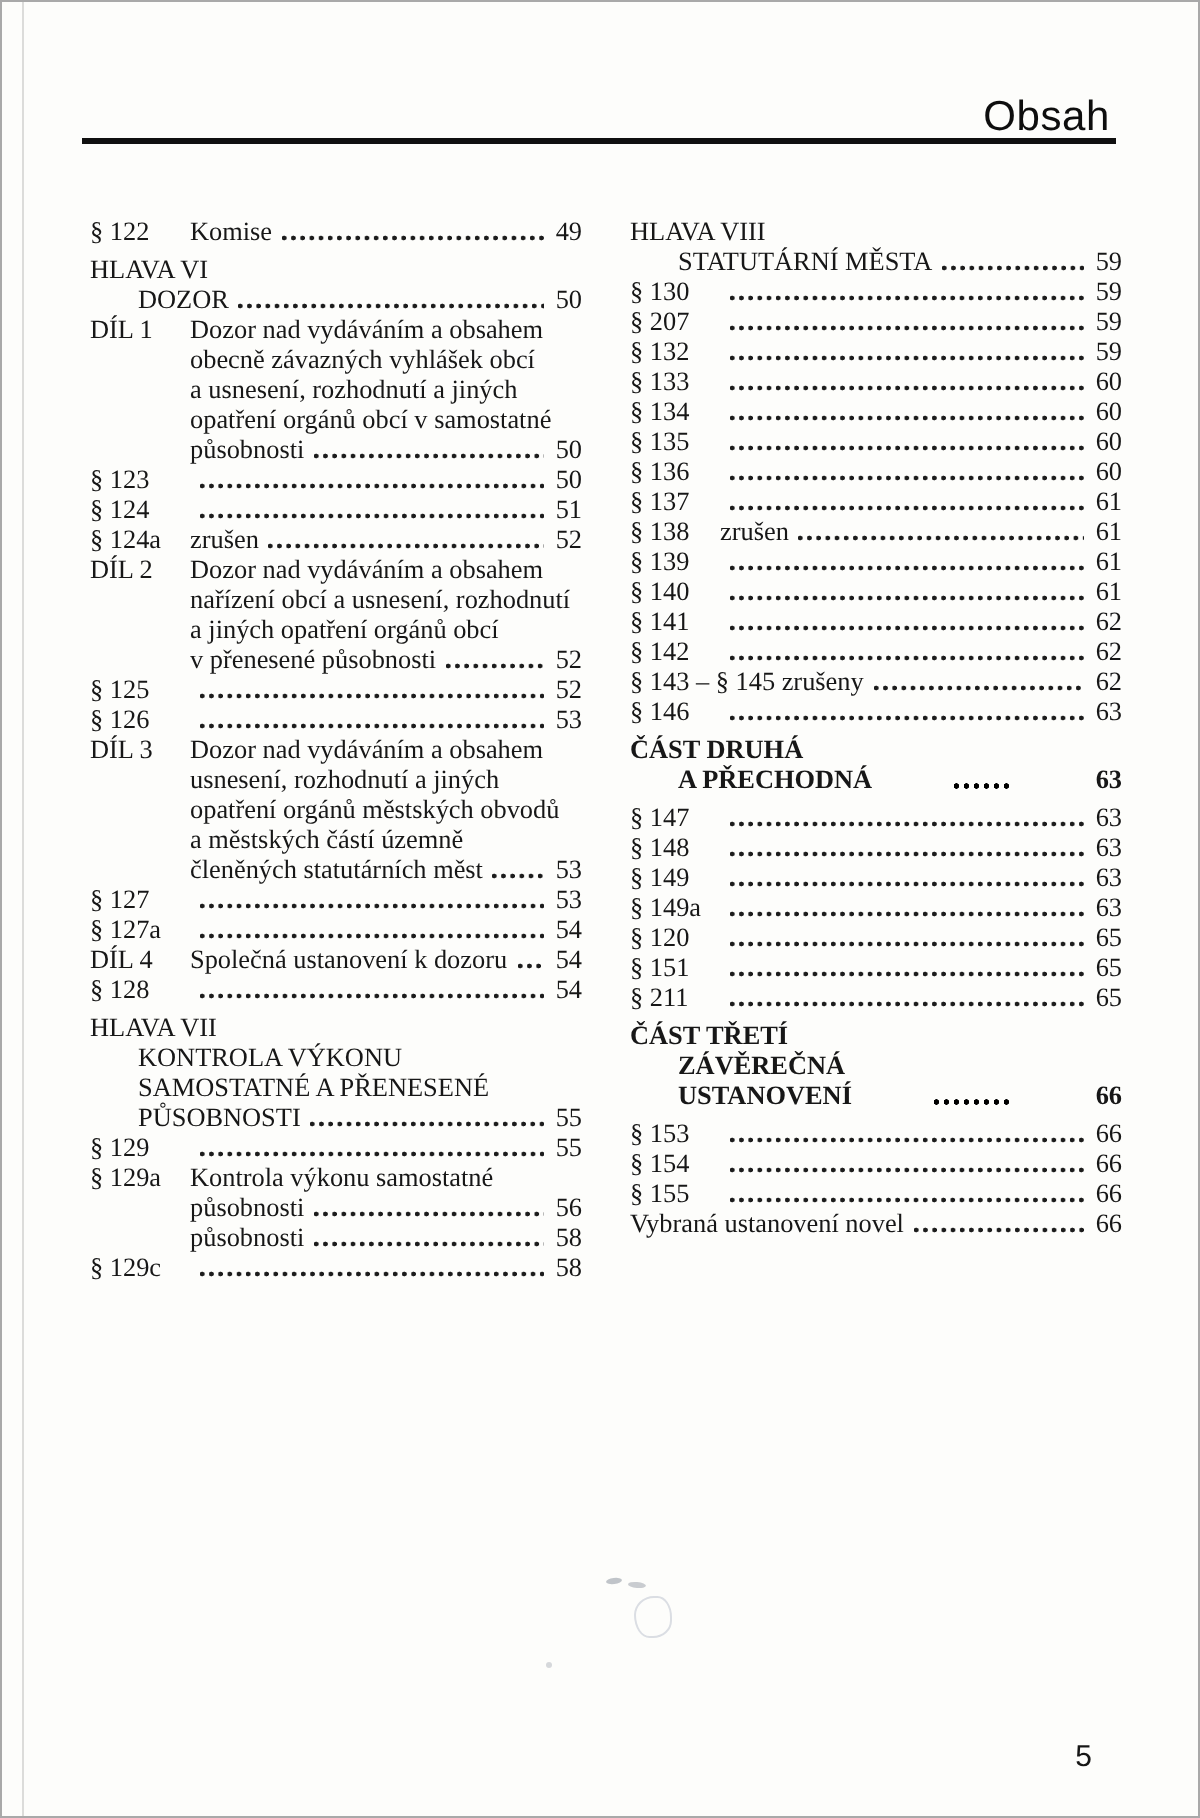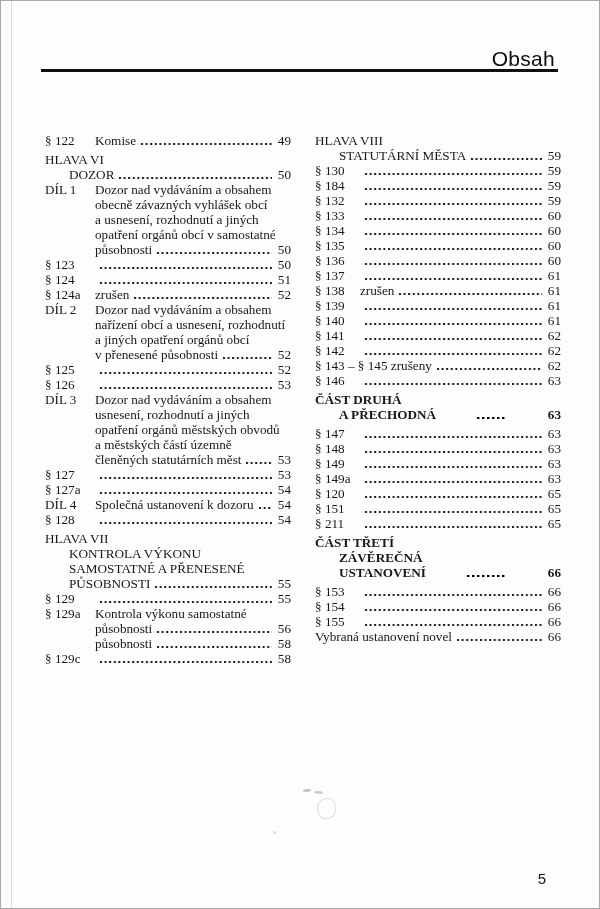--- a/index.html
+++ b/index.html
@@ -8,21 +8,21 @@
     background:#fdfdfb;border:1px solid #a9a9a9;overflow:hidden;
     font-family:"Liberation Serif","DejaVu Serif",serif;color:#171717;
   }
   .page-edge{position:absolute;left:10px;top:0;bottom:0;width:1px;background:#dcdcda;}
   .header-label{
     position:absolute;top:46px;right:44px;
     font-family:"Liberation Sans","DejaVu Sans",sans-serif;
     font-size:21px;color:#0e0e0e;letter-spacing:.3px;
   }
   .header-rule{position:absolute;left:40px;top:68px;width:517px;height:3px;background:#101010;}
-  .col{position:absolute;top:107px;font-size:13.2px;line-height:15px;margin-top:25px;}
+  .col{position:absolute;top:107px;font-size:13.2px;line-height:15px;}
   .col-left{left:44px;width:246px;}
   .col-right{left:314px;width:246px;}
   .line{display:flex;align-items:baseline;white-space:nowrap;overflow:hidden;}
   .gap{margin-top:4px;}
   .gap-after{margin-bottom:4px;gap:36px;}
   .label{flex:0 0 auto;width:50px;}
   .col-right .label{width:45px;}
   .h2{padding-left:24px;}
   .cont{padding-left:50px;}
   .bold{font-weight:700;}
@@ -216,21 +216,21 @@
         <span class="text">STATUTÁRNÍ MĚSTA</span>
         <span class="leader"></span>
         <span class="page">59</span>
       </div>
       <div class="line">
         <span class="label">§ 130</span>
         <span class="leader"></span>
         <span class="page">59</span>
       </div>
       <div class="line">
-        <span class="label">§ 184</span>
+        <span class="label">§ 207</span>
         <span class="leader"></span>
         <span class="page">59</span>
       </div>
       <div class="line">
         <span class="label">§ 132</span>
         <span class="leader"></span>
         <span class="page">59</span>
       </div>
       <div class="line">
         <span class="label">§ 133</span>

